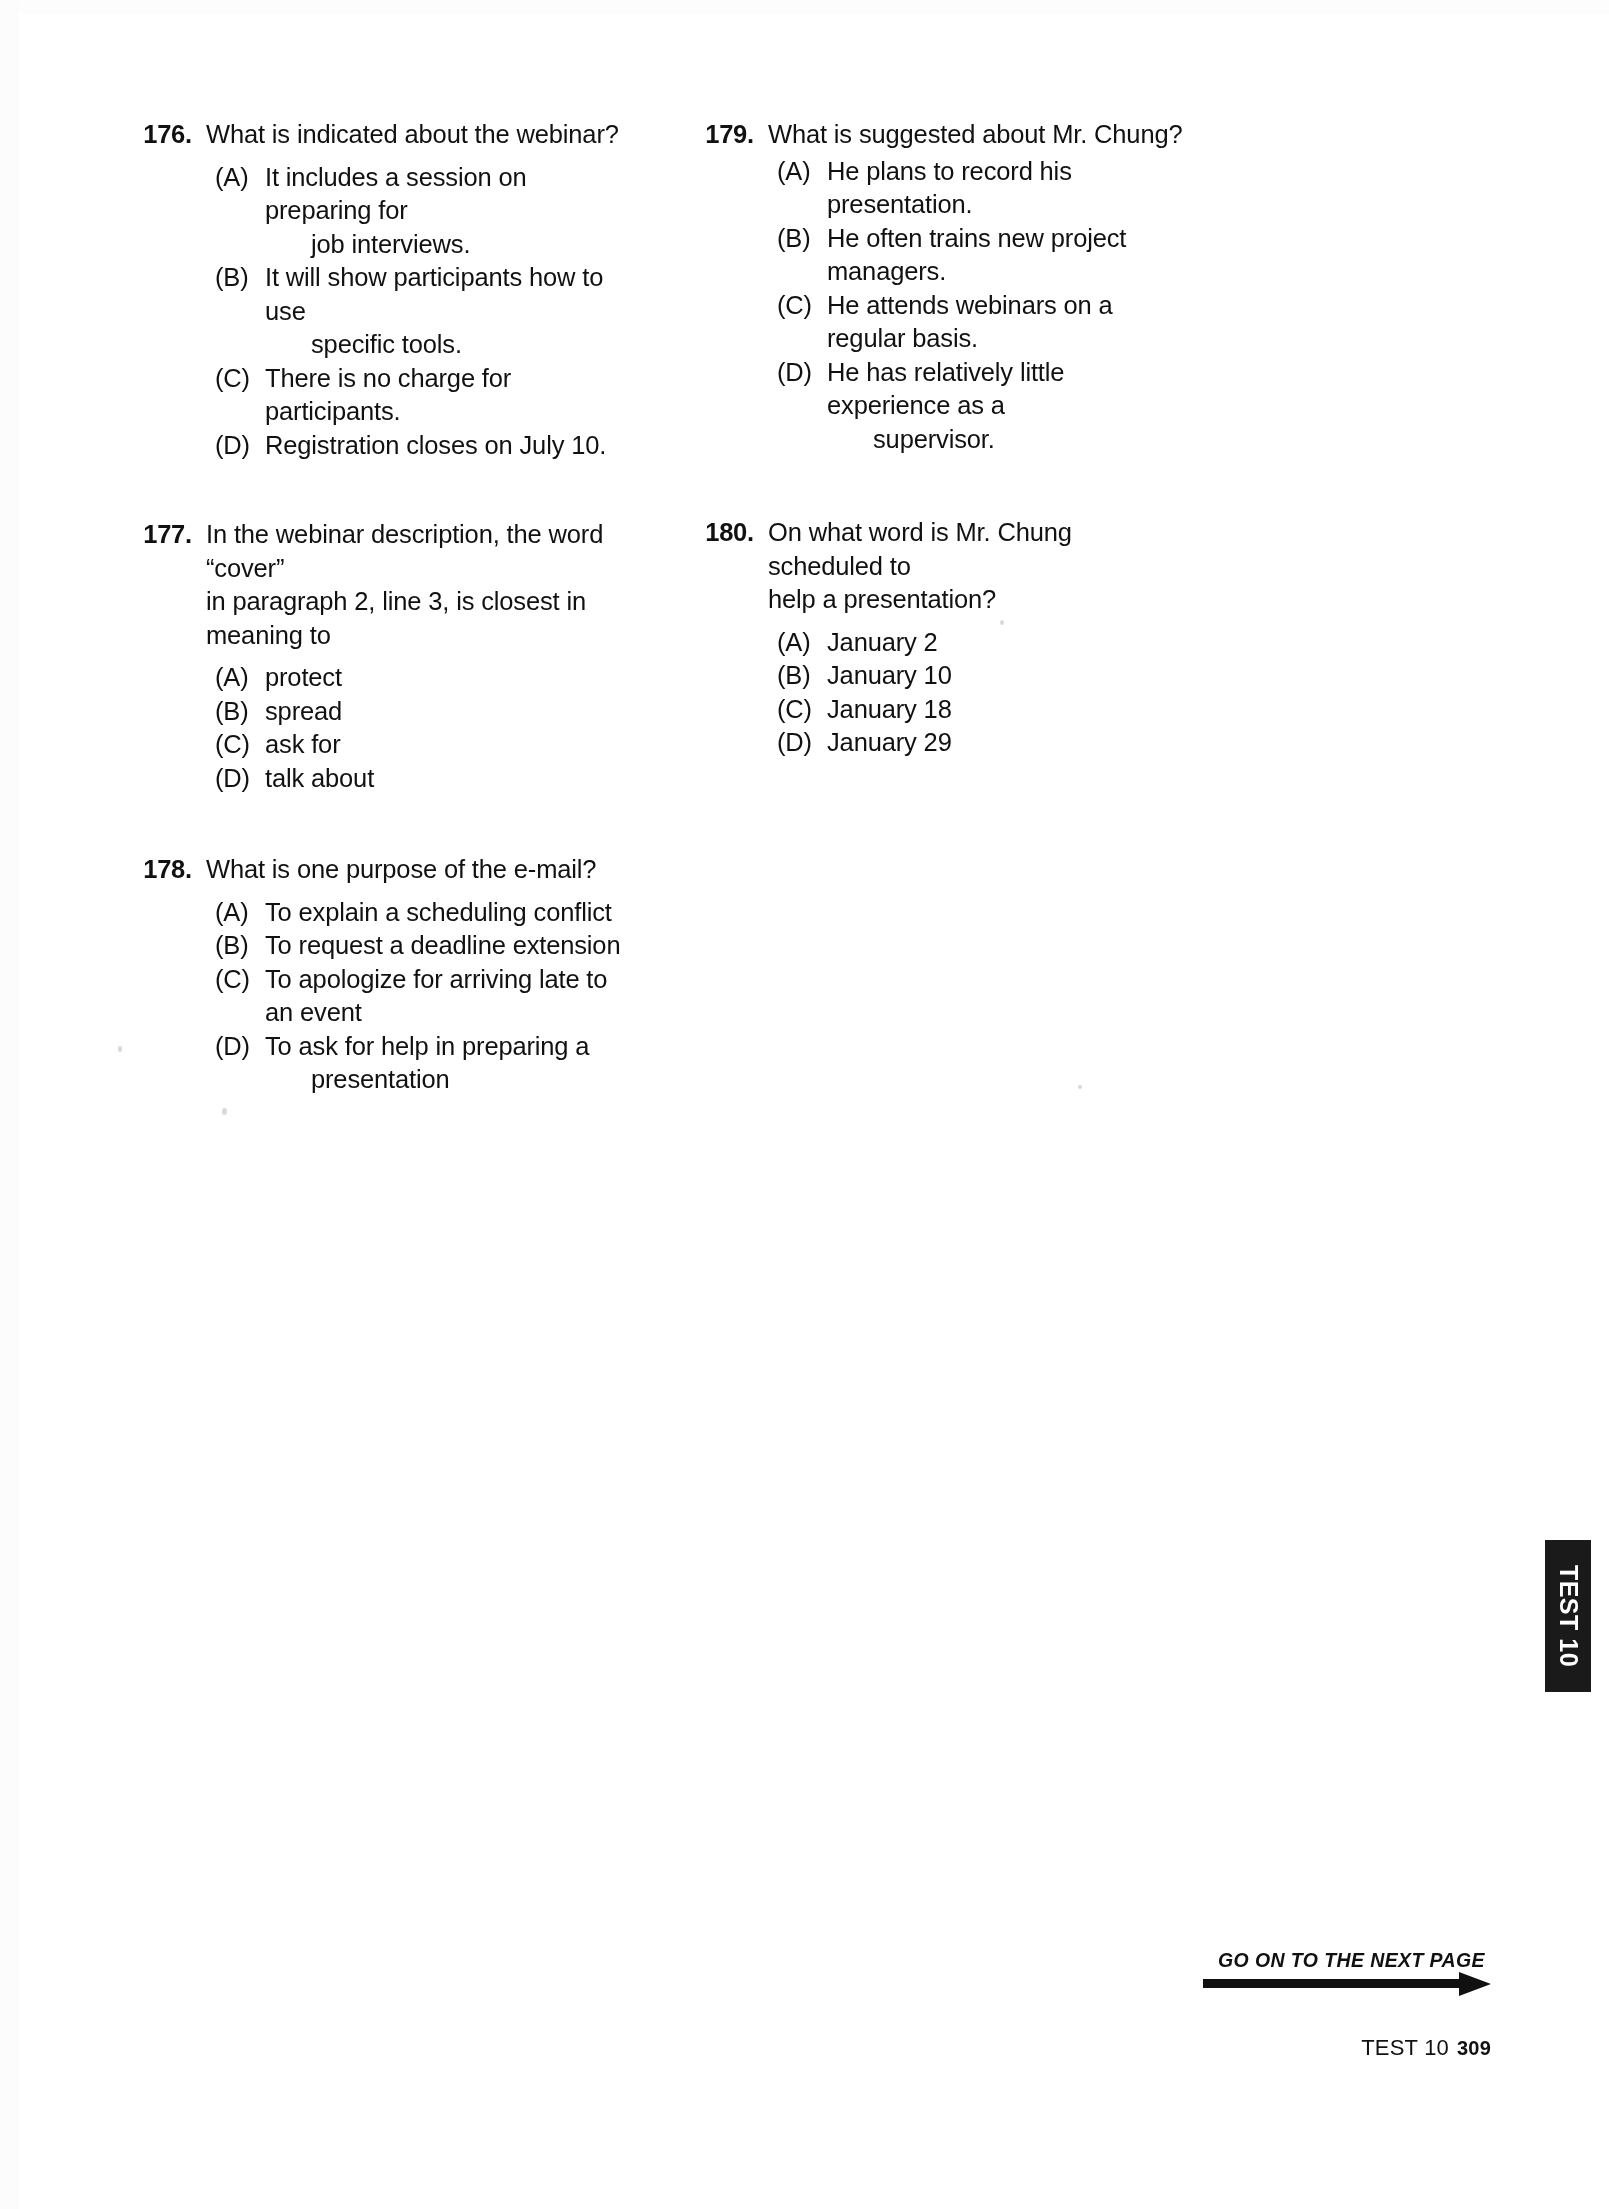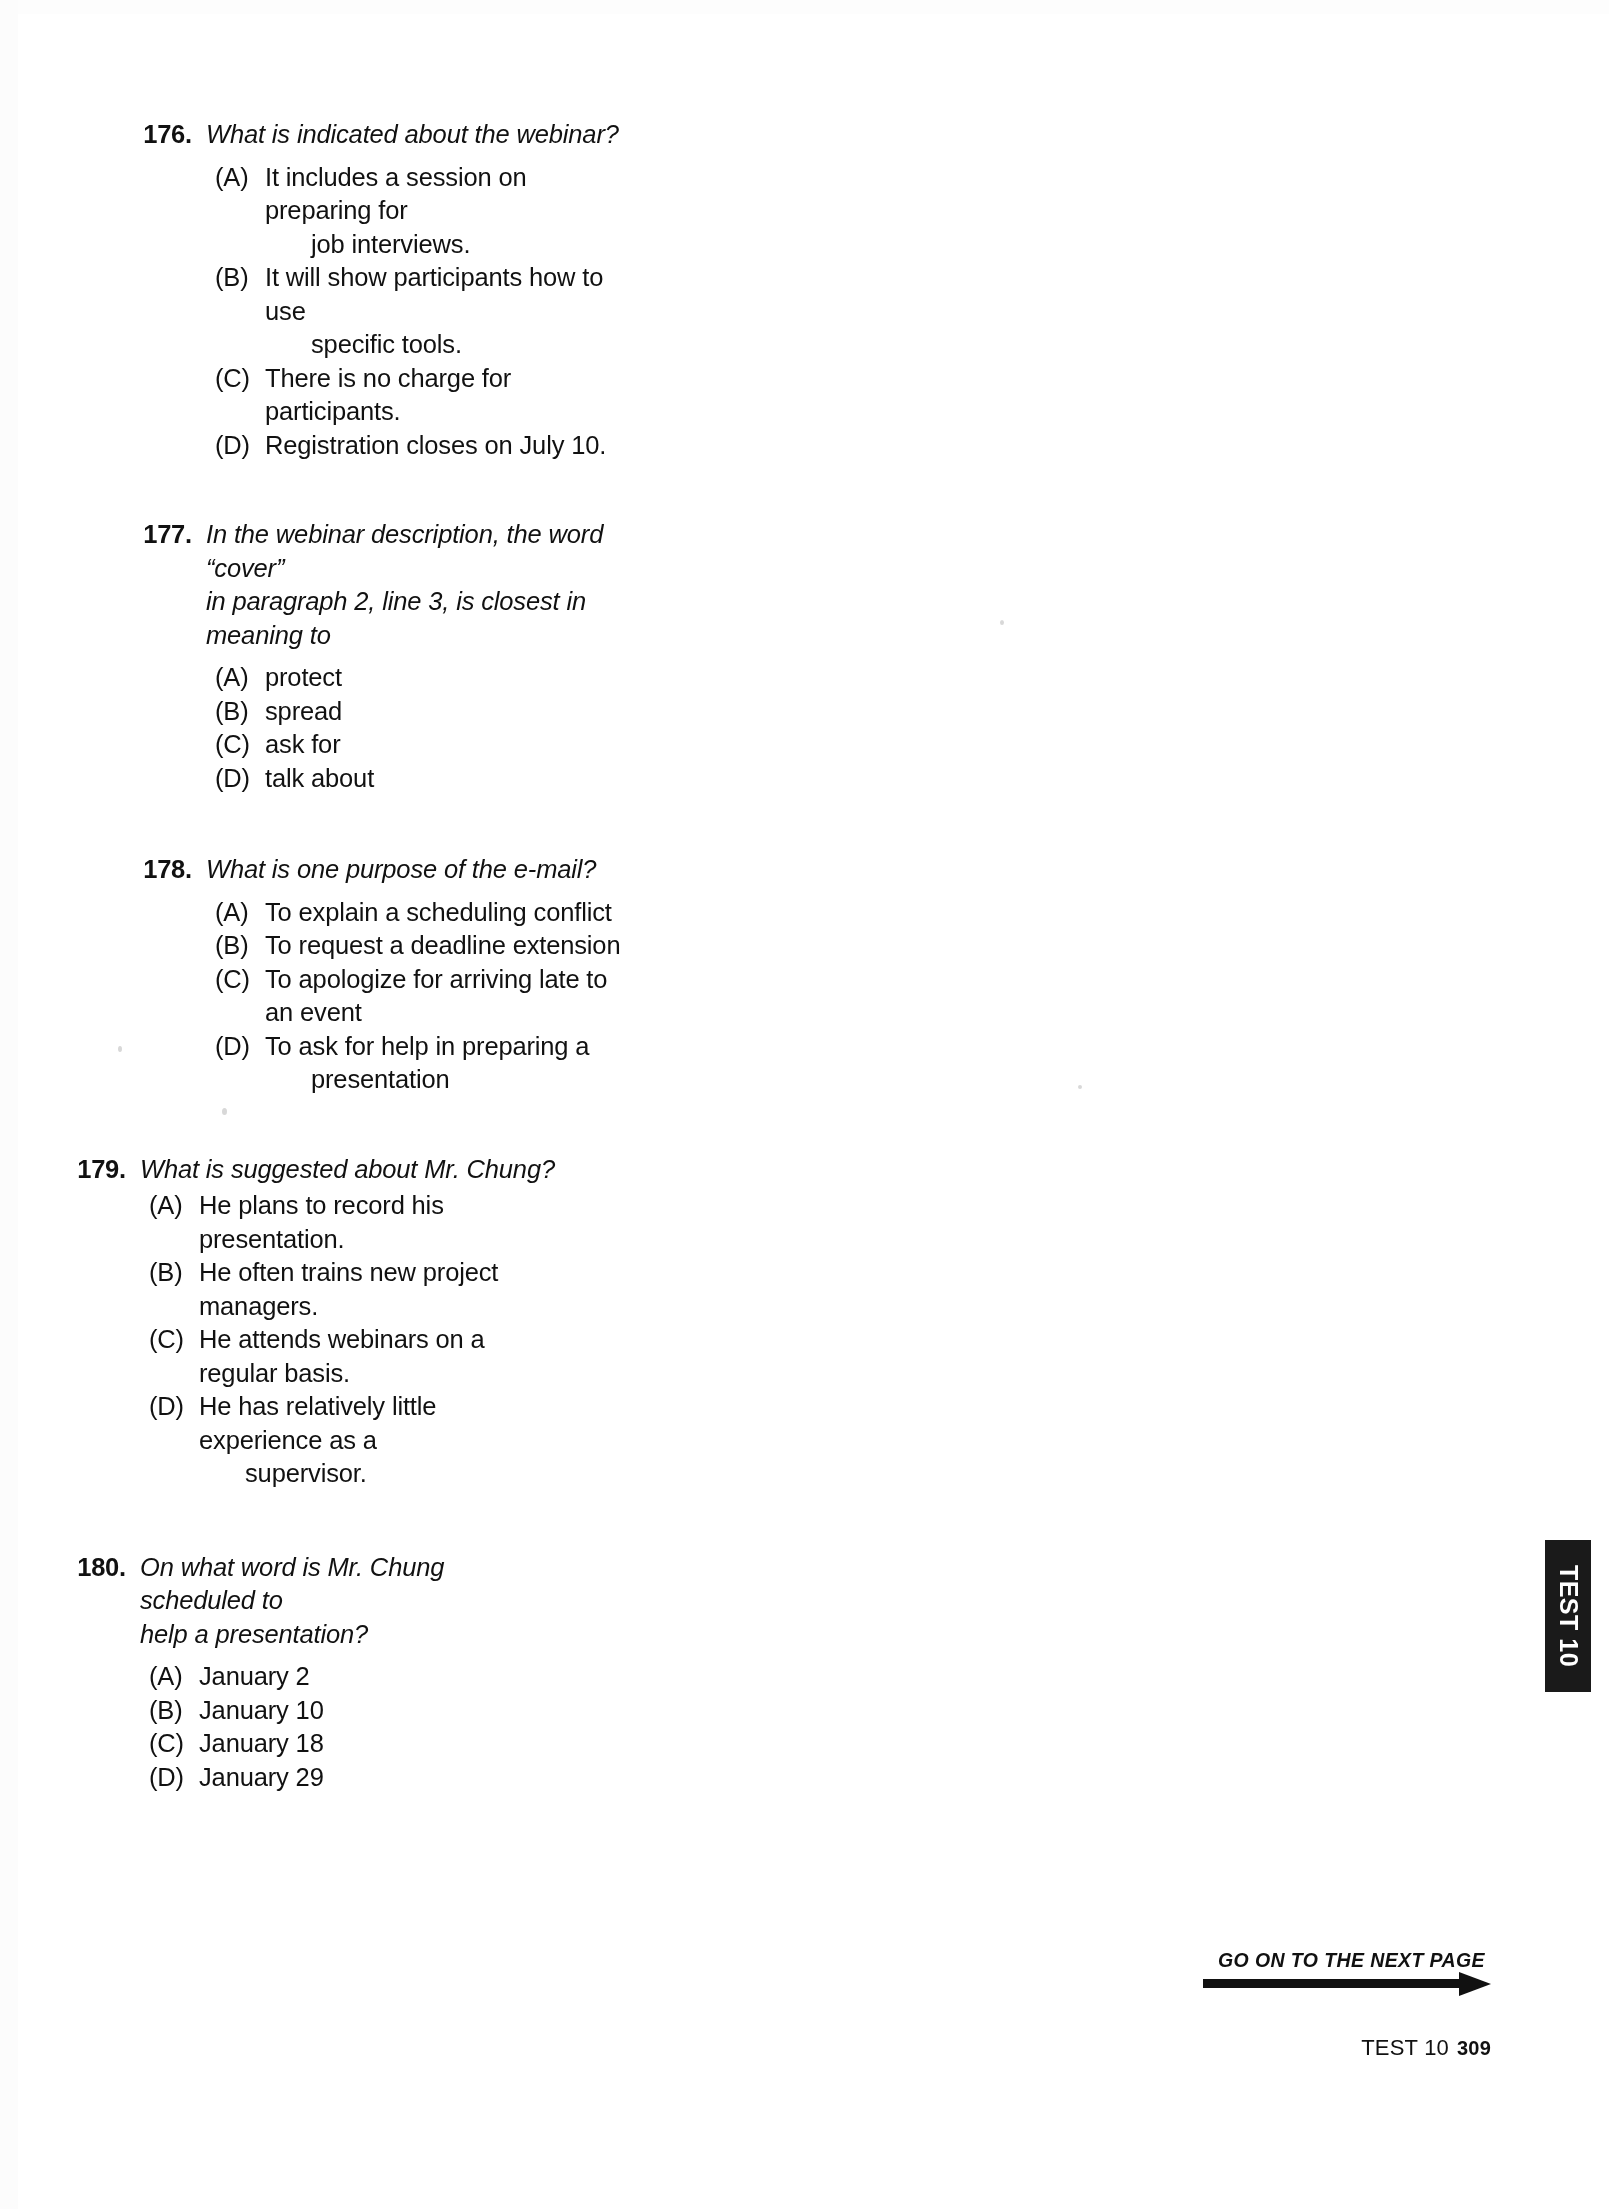--- a/index.html
+++ b/index.html
@@ -31,21 +31,20 @@
     width: 18px; height: 2209px;
     background: #fcfcfc;
   }
   .columns {
     position: absolute;
     left: 0;
     top: 118px;
     width: 1609px;
     display: flex;
     gap: 0px;
-    flex-direction: column;
   }
   .col {
     width: 500px;
     flex: 0 0 500px;
   }
   .col-left { margin-left: 128px; }
   .col-right { margin-left: 62px; }
 
   .qblock {
     display: flex;
@@ -61,21 +60,20 @@
     letter-spacing: -0.2px;
   }
   .qbody {
     flex: 1 1 auto;
   }
   .qstem {
     font-size: 25.5px;
     line-height: 33.5px;
     letter-spacing: -0.15px;
     margin: 0;
-    font-style: italic;
   }
   .choices {
     margin-top: 9px;
     list-style: none;
     padding: 0;
   }
   .choices.tight { margin-top: 3px; }
   .choice {
     display: flex;
     font-size: 25.5px;

